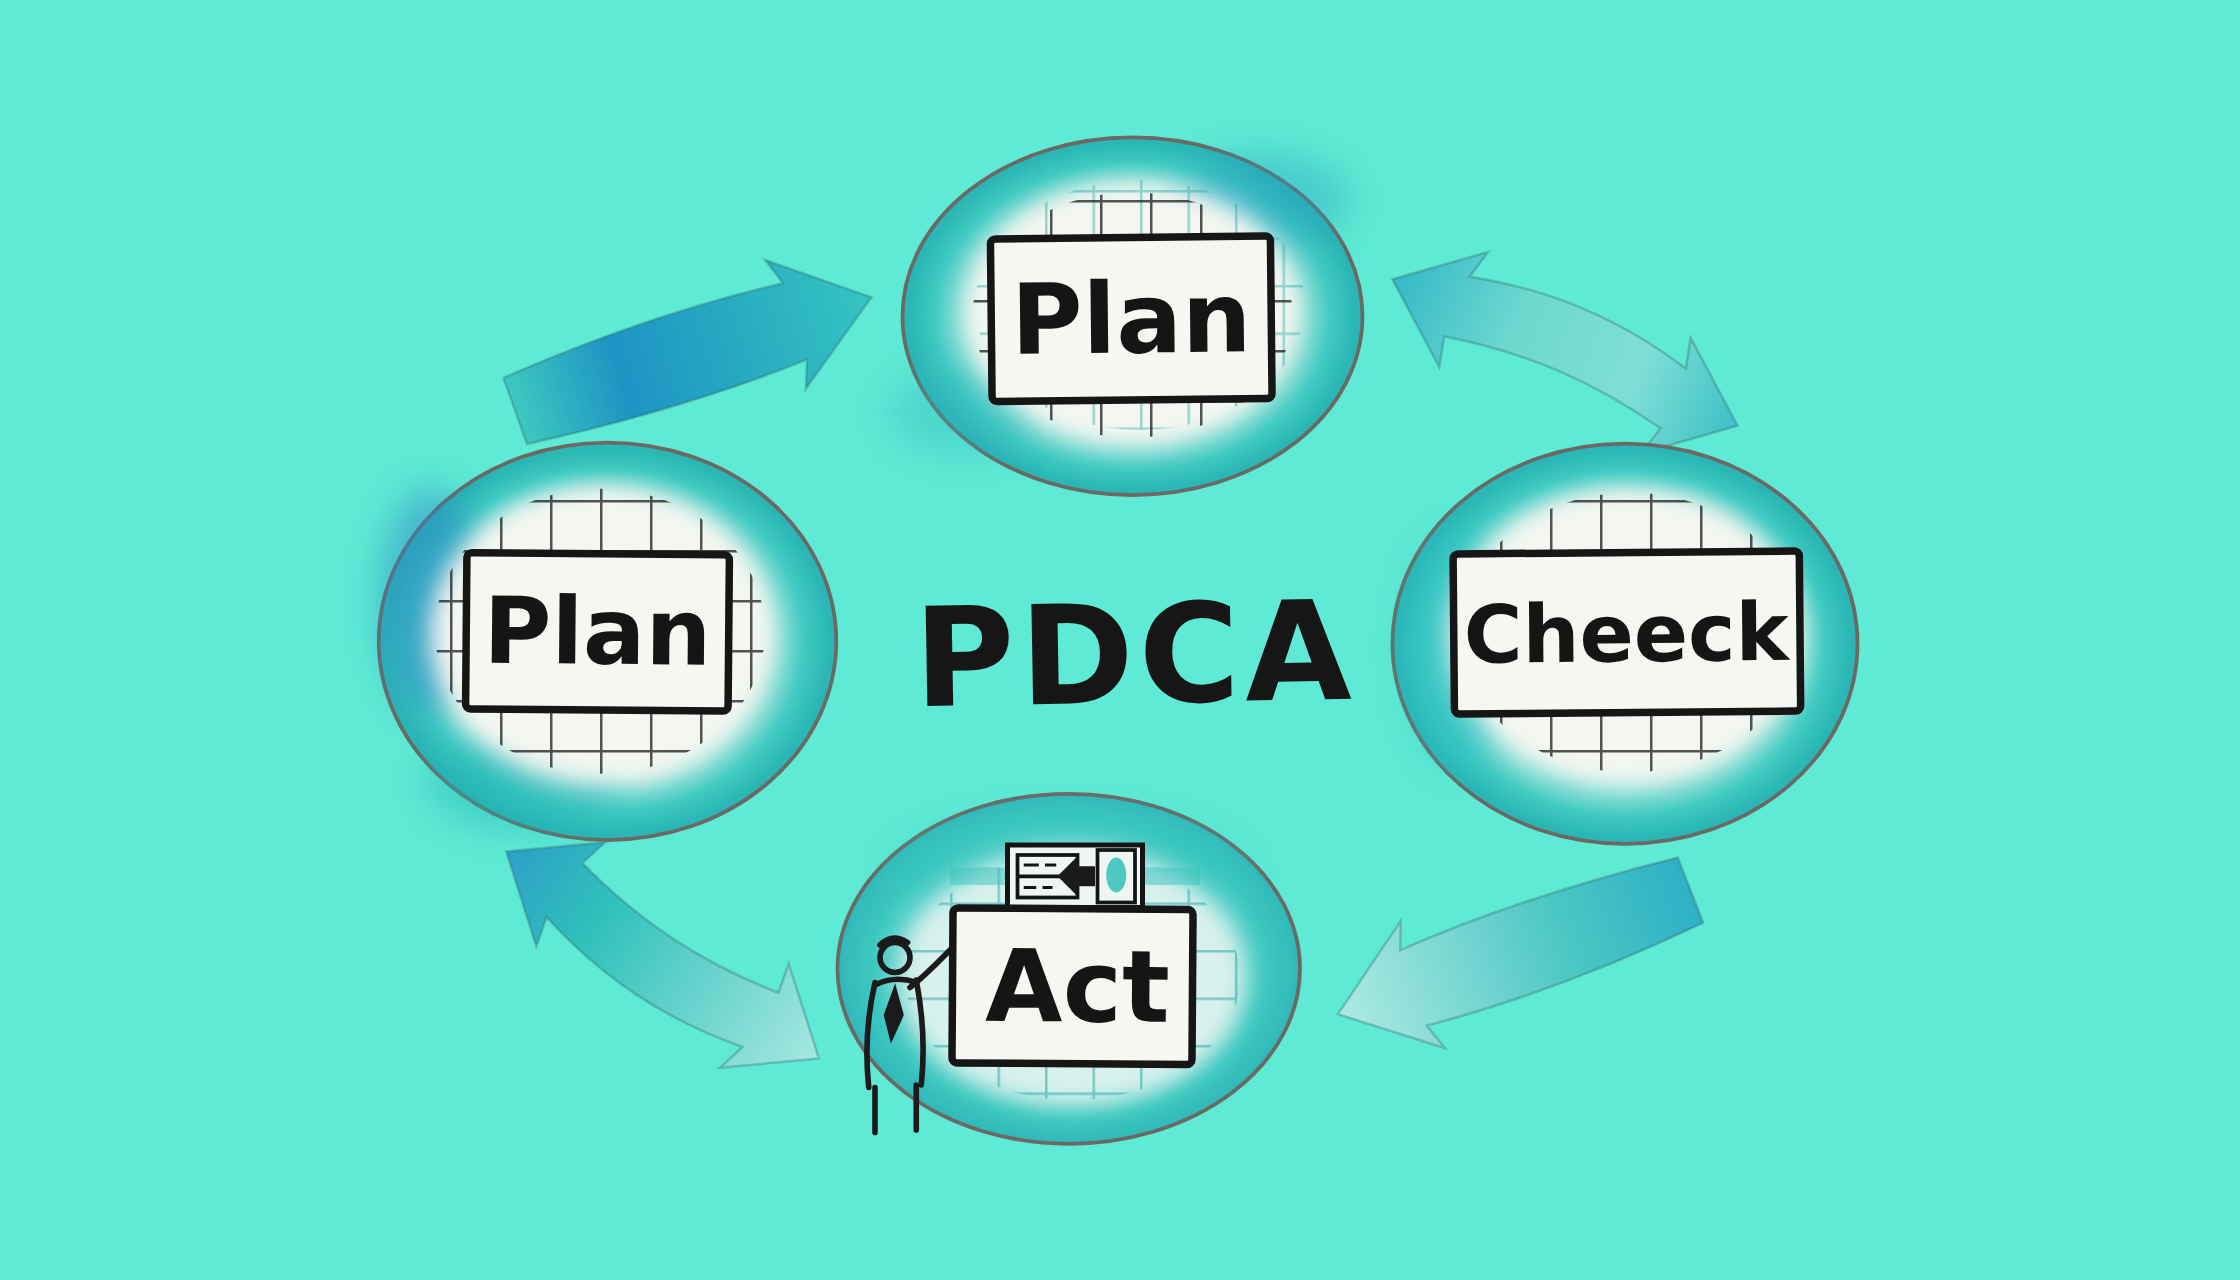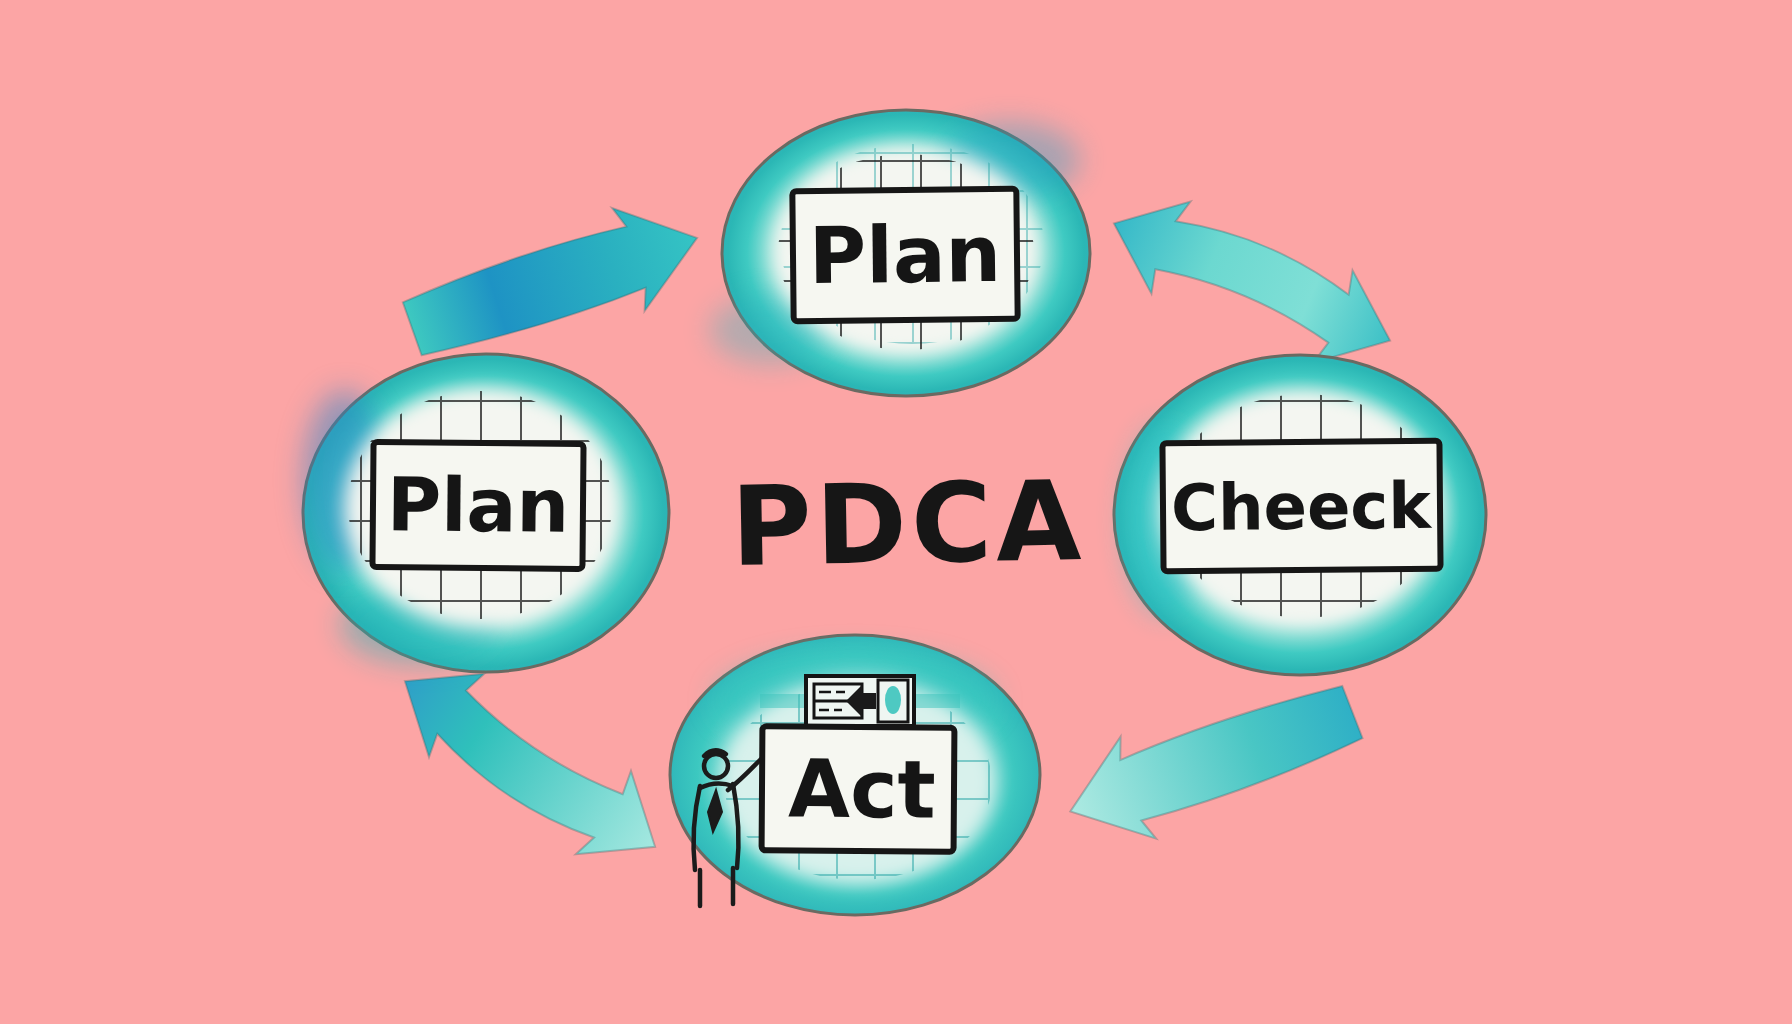--- a/index.html
+++ b/index.html
@@ -1,17 +1,17 @@
 <!DOCTYPE html>
 <html><head>
 <meta charset="utf-8">
 <style>
   html,body{margin:0;padding:0;}
   body{background:#f4f5ef;font-family:"DejaVu Sans",sans-serif;}
-  .stage{position:relative;width:1792px;height:1024px;background:#fca5a5;overflow:hidden;}
+  .stage{position:relative;width:1792px;height:1024px;background:#5eead4;overflow:hidden;}
   svg{display:block;}
   text{font-family:"DejaVu Sans","Liberation Sans",sans-serif;}
   .node-label{font-weight:700;fill:#151515;}
   .center-label{font-weight:700;fill:#161616;letter-spacing:4px;}
 </style>
 </head>
 <body>
 
 <div class="stage">
 <svg width="1792" height="1024" viewBox="0 0 1792 1024">

